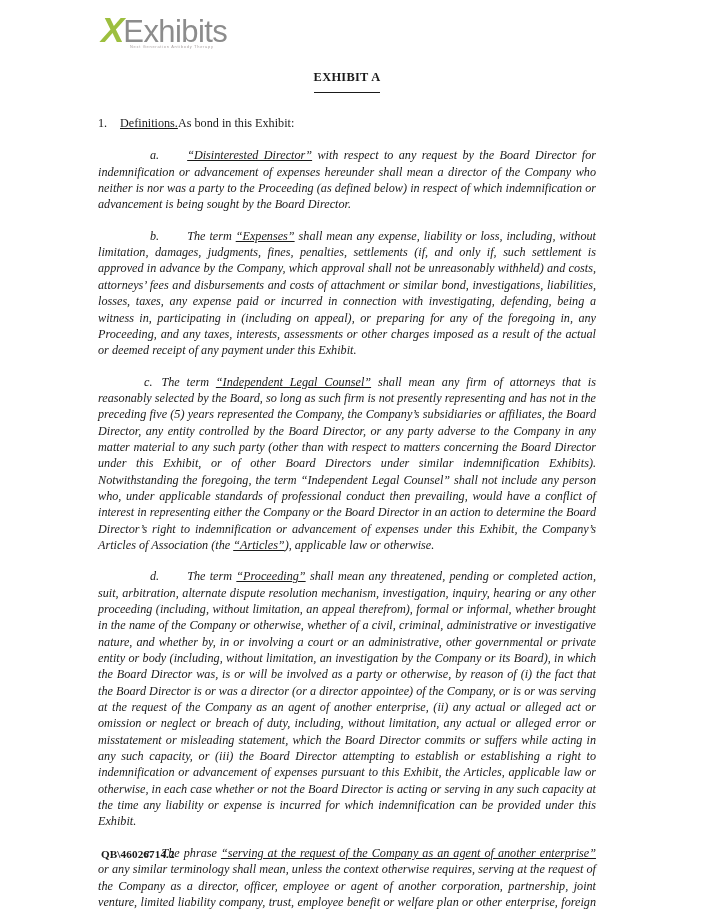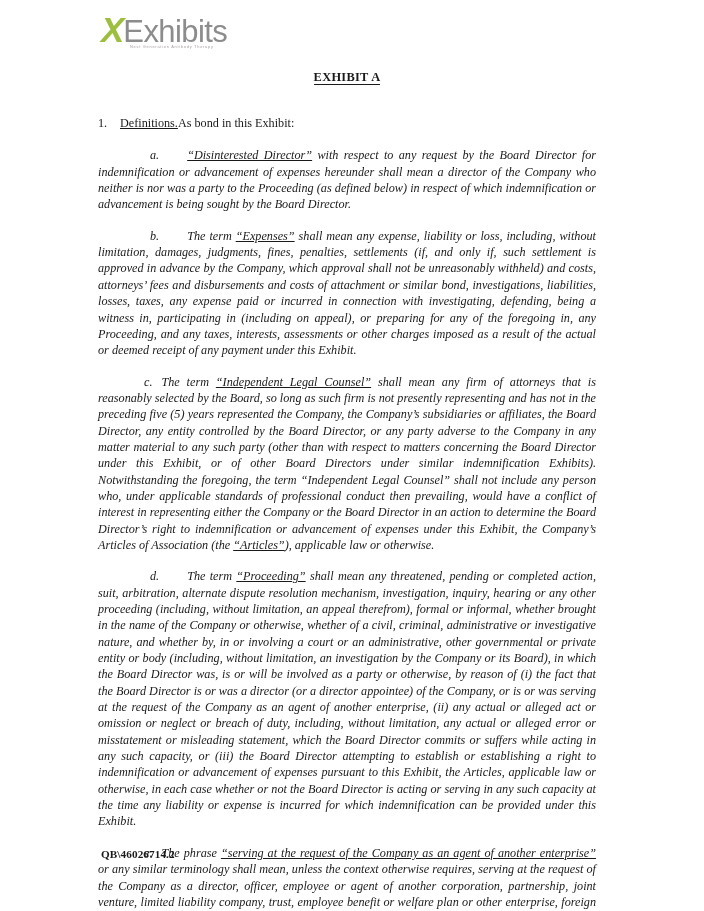--- a/index.html
+++ b/index.html
@@ -74,21 +74,21 @@
 
   .doc-title {
     text-align: center;
     font-size: 12.4px;
     font-weight: bold;
     letter-spacing: 0.3px;
     margin: 0 0 30px 0;
   }
   .doc-title span {
     border-bottom: 1px solid #1a1a1a;
-    padding-bottom: 0px;
+    padding-bottom: 8px;
   }
 
   .numbered-item {
     font-size: 12.2px;
     line-height: 16.4px;
     margin: 0 0 16px 0;
     padding-left: 0px;
     text-align: left;
   }
   .numbered-item .num {

